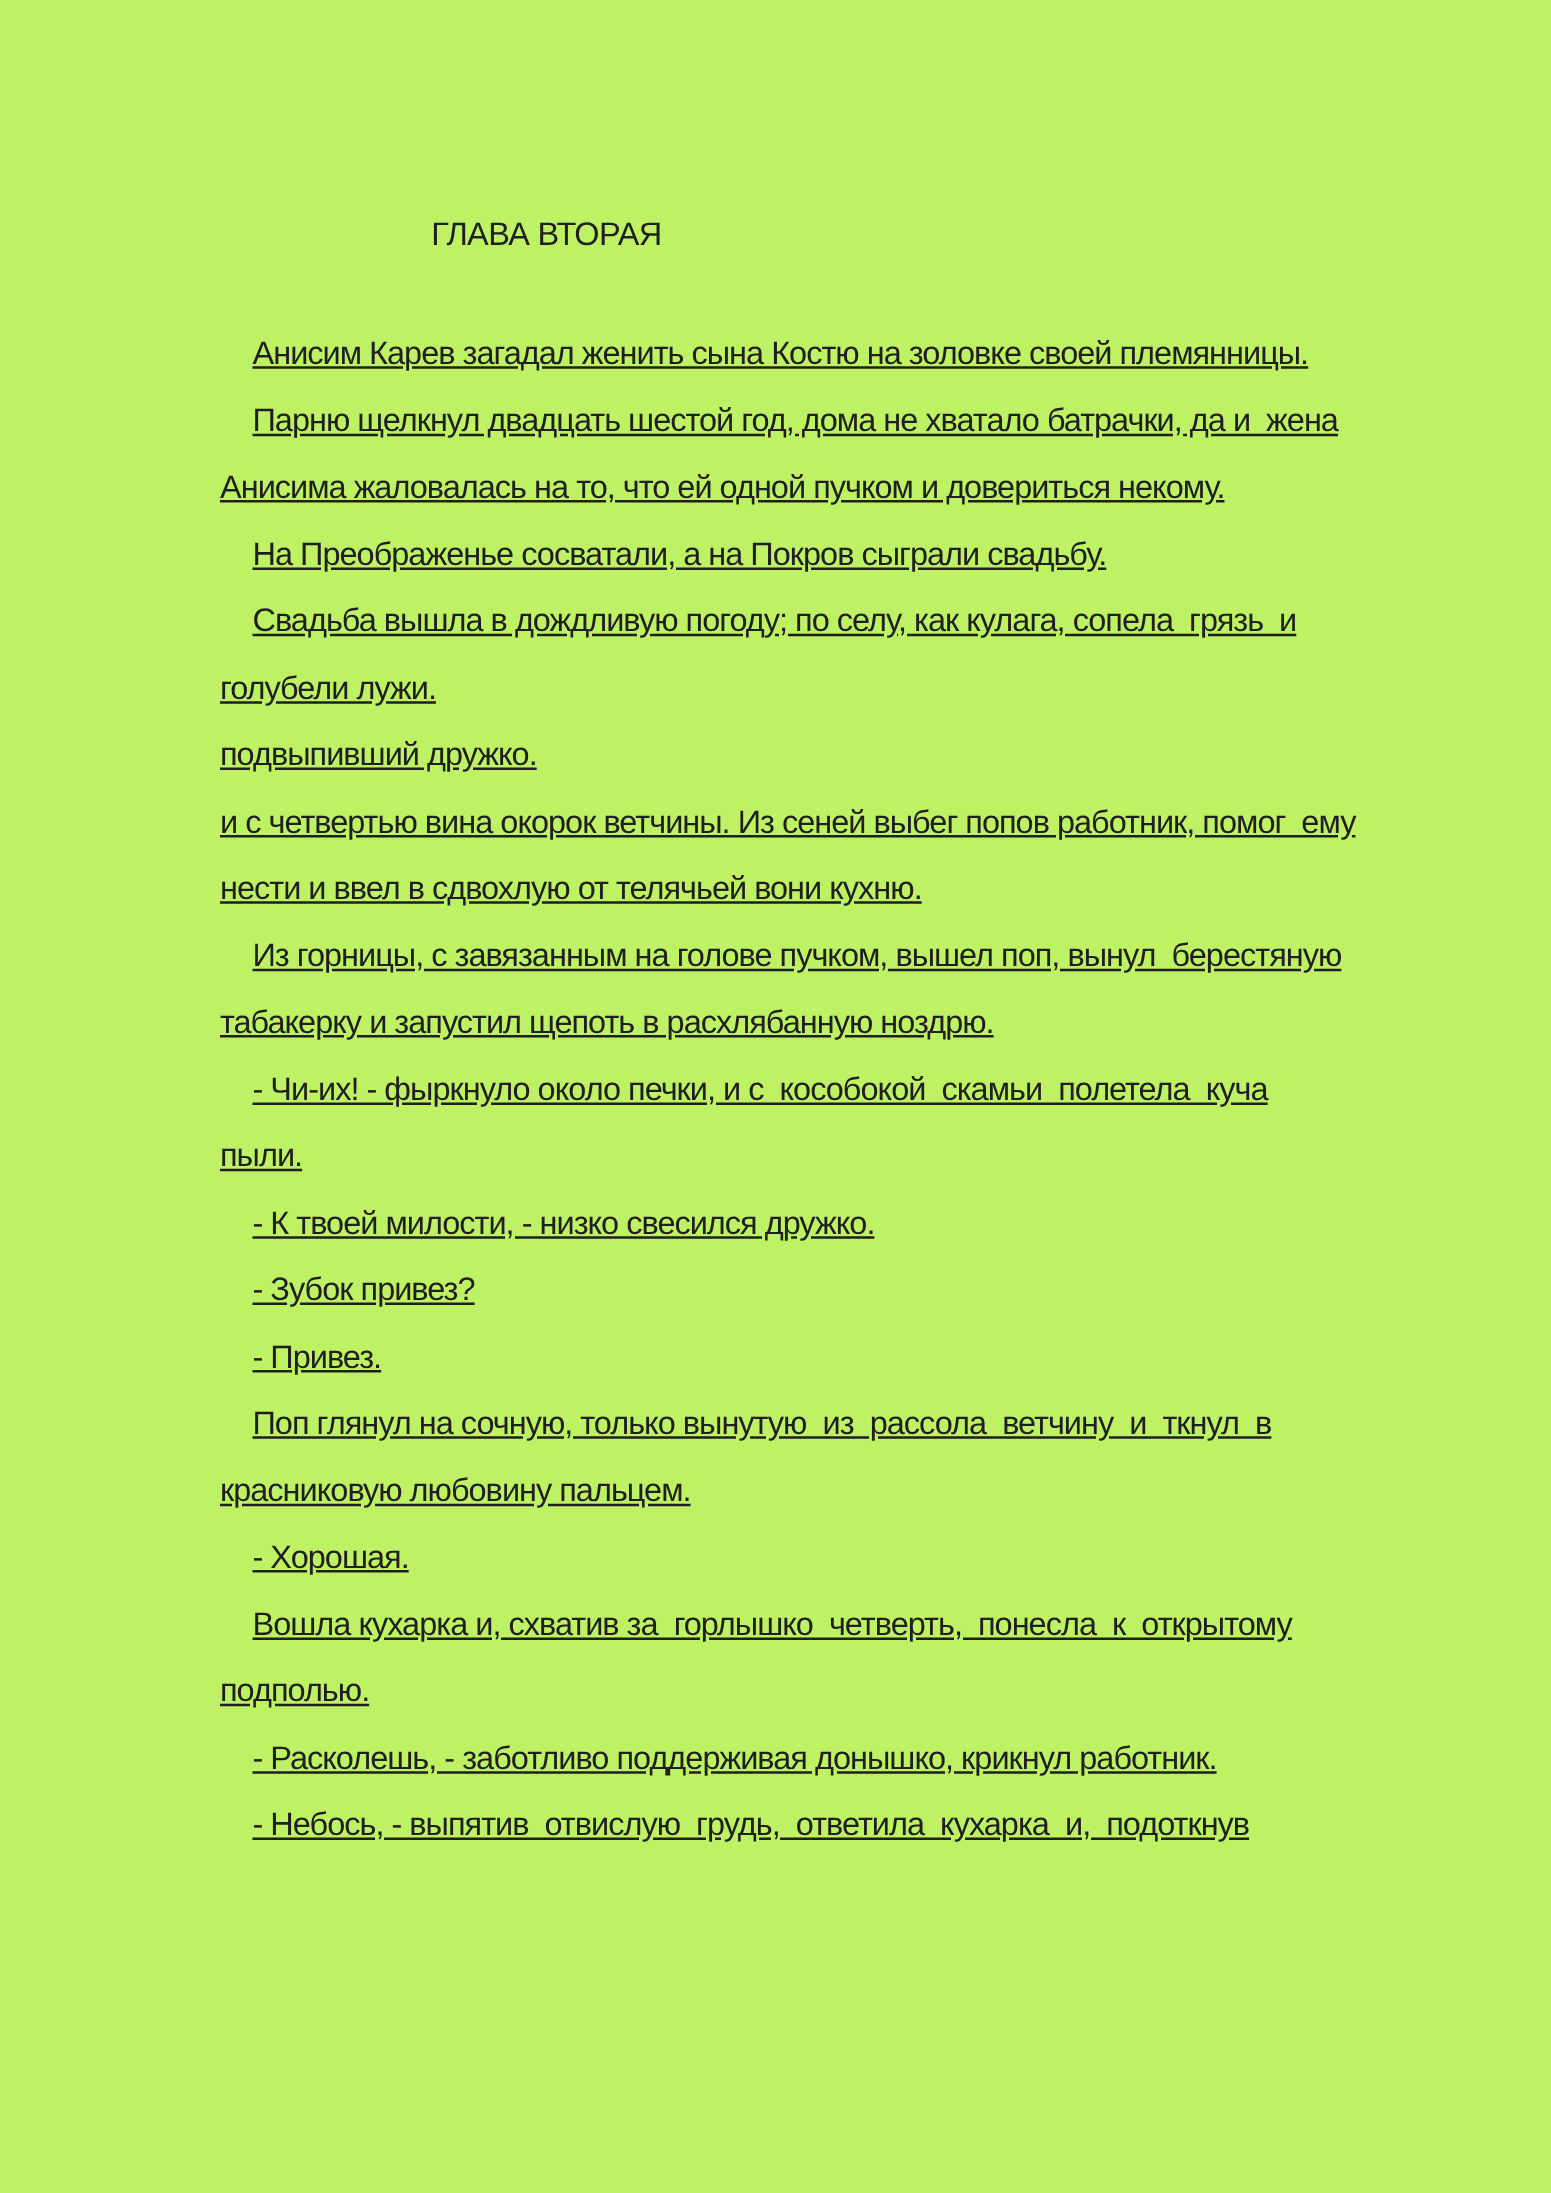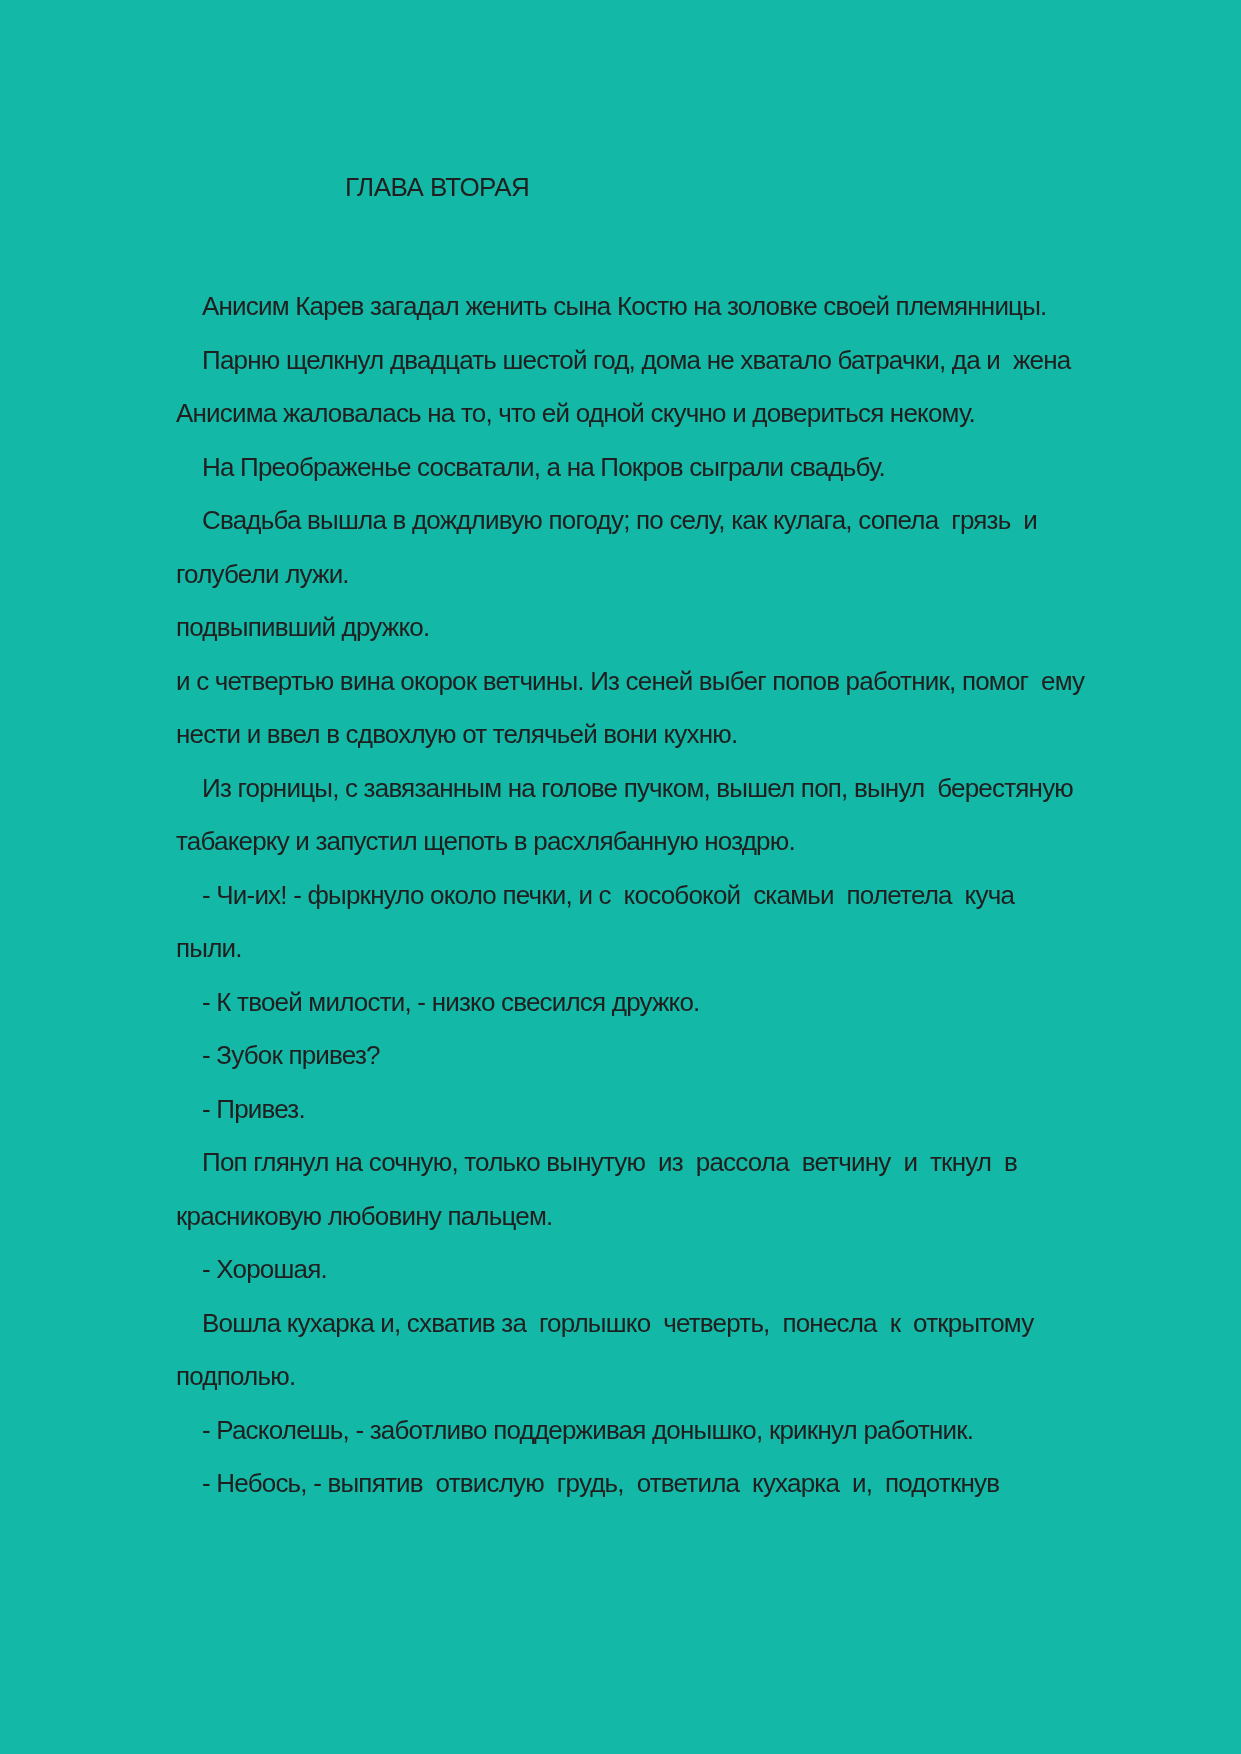--- a/index.html
+++ b/index.html
@@ -4,59 +4,60 @@
 <style>
   html, body {
     margin: 0;
     padding: 0;
     background: #ffffff;
   }
   .page {
     position: relative;
     width: 1241px;
     height: 1754px;
-    background: #14b8a6;
+    background: #bef264;
     overflow: hidden;
     font-family: "Liberation Sans", "DejaVu Sans", sans-serif;
     color: #1f1f1f;
   }
   .chapter-heading {
     position: absolute;
     left: 345px;
     top: 172px;
     font-size: 26px;
     letter-spacing: -0.5px;
     white-space: pre;
   }
   .body-lines {
     position: absolute;
     left: 176px;
-    top: 280px;
+    top: 256px;
     width: 960px;
+    text-decoration: underline;
   }
   .line {
     height: 53.5px;
     line-height: 53.5px;
     font-size: 26px;
     letter-spacing: -0.8px;
     white-space: pre;
   }
   .line.indent {
     padding-left: 26px;
   }
 </style>
 </head>
 <body>
 
 <div class="page">
   <div class="chapter-heading">ГЛАВА ВТОРАЯ</div>
   <div class="body-lines" id="body-lines">
       <div class="line indent">Анисим Карев загадал женить сына Костю на золовке своей племянницы.</div>
       <div class="line indent">Парню щелкнул двадцать шестой год, дома не хватало батрачки, да и  жена</div>
-      <div class="line">Анисима жаловалась на то, что ей одной скучно и довериться некому.</div>
+      <div class="line">Анисима жаловалась на то, что ей одной пучком и довериться некому.</div>
       <div class="line indent">На Преображенье сосватали, а на Покров сыграли свадьбу.</div>
       <div class="line indent">Свадьба вышла в дождливую погоду; по селу, как кулага, сопела  грязь  и</div>
       <div class="line">голубели лужи.</div>
       <div class="line">подвыпивший дружко.</div>
       <div class="line">и с четвертью вина окорок ветчины. Из сеней выбег попов работник, помог  ему</div>
       <div class="line">нести и ввел в сдвохлую от телячьей вони кухню.</div>
       <div class="line indent">Из горницы, с завязанным на голове пучком, вышел поп, вынул  берестяную</div>
       <div class="line">табакерку и запустил щепоть в расхлябанную ноздрю.</div>
       <div class="line indent">- Чи-их! - фыркнуло около печки, и с  кособокой  скамьи  полетела  куча</div>
       <div class="line">пыли.</div>

